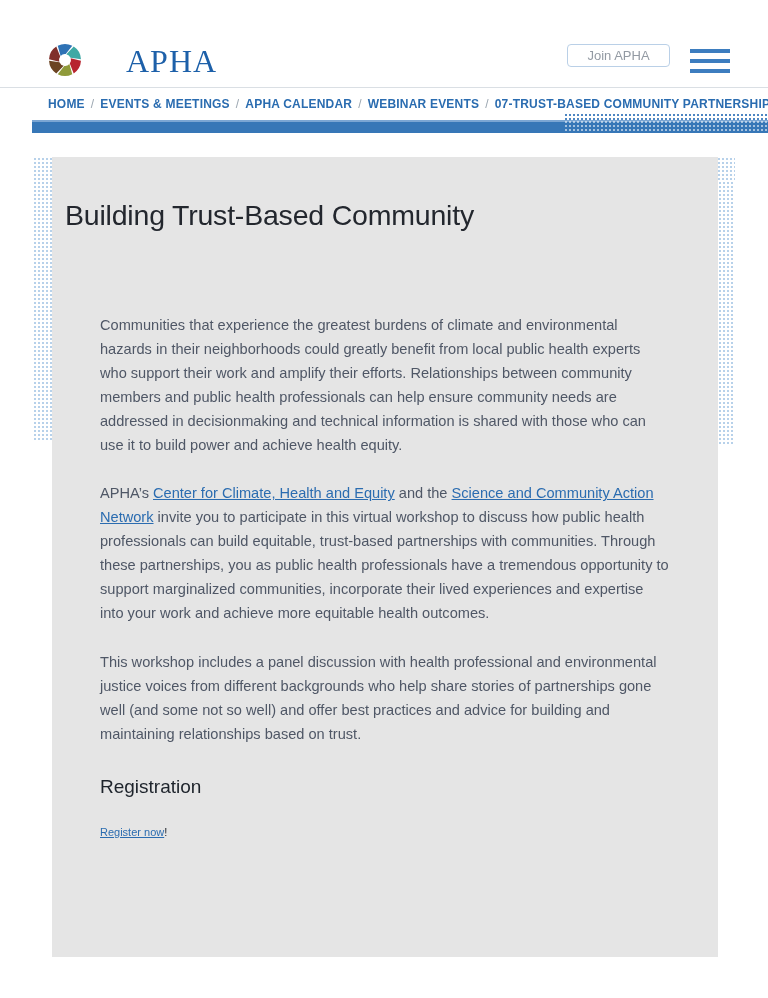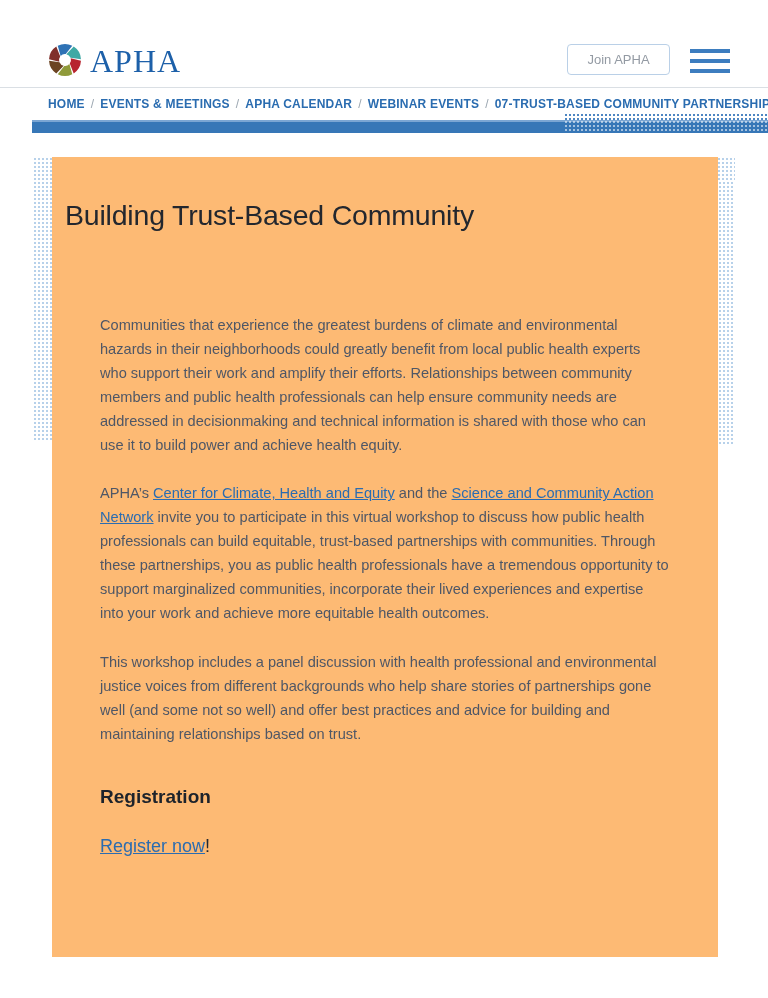--- a/index.html
+++ b/index.html
@@ -10,25 +10,25 @@
     font-family:"Liberation Sans", sans-serif;
     position:relative;
   }
 
   
   .header { position:relative; height:88px; background:#fff; border-bottom:1px solid #dadfe4; }
   .logo { position:absolute; left:47px; top:42px; display:flex; align-items:center; gap:7px; text-decoration:none; }
   .logo-mark { width:36px; height:36px; display:block; }
   .logo-text {
     font-family:"Liberation Serif", serif;
-    font-size:32px; line-height:1; color:#1d60a9; letter-spacing:1px; margin-top:1px;
+    font-size:32px; line-height:1; color:#1d60a9; letter-spacing:1px; margin-top:1px;margin-left:36px;
   }
   .join-btn {
     position:absolute; right:98px; top:44px;
-    width:103px; height:31px;
+    width:103px; height:23px;
     background:#fff; border:1px solid #bad0e7; border-radius:4px;
     color:#939aa3; font-size:13px; font-family:"Liberation Sans",sans-serif;
     cursor:pointer;
   }
   .hamburger { position:absolute; right:38px; top:49px; width:40px; cursor:pointer; }
   .hamburger .bar { height:4px; background:#3d7dbf; margin-bottom:6px; }
   .hamburger .bar:last-child { margin-bottom:0; }
 
   
   .breadcrumb {
@@ -53,35 +53,35 @@
     background-image:radial-gradient(circle, rgba(255,255,255,.55) 1.1px, transparent 1.1px); background-size:4px 4px;
   }
 
   
   .hero { position:relative; background:#fff; height:854px; }
   .dots-band  { position:absolute; left:33px; top:0;  width:702px; height:24px; }
   .dots-left  { position:absolute; left:33px; top:0;  width:19px;  height:285px; }
   .dots-right { position:absolute; left:718px; top:24px; width:17px; height:265px; }
 
   .card {
-    position:relative; margin:24px 50px 0 52px; background:#fdba74;
+    position:relative; margin:24px 50px 0 52px; background:#e5e5e5;
     padding:41px 0 30px; min-height:800px;
   }
   h1.page-title {
     margin:0 23px 0 13px; font-weight:500;
     font-size:28.5px; line-height:1.25; color:#23272e; letter-spacing:-0.2px;
   }
   h1.page-title span { display:block; }
 
   .body-copy { margin:79px 48px 0 48px; color:#4f5766; font-size:14.6px; line-height:1.65; }
   .body-copy p { margin:0 0 24px 0; }
   a.inline-link, a.text-link { color:#2b6cb0; text-decoration:underline; }
 
-  h2.section-heading { margin:40px 48px 0 48px; font-size:19px; font-weight:bold; color:#1d232b; }
-  .register-line { margin:28px 48px 4px 48px; font-size:18px; color:#23272e; }
+  h2.section-heading { margin:30px 48px 0 48px; font-size:19px; font-weight:normal; color:#1d232b; }
+  .register-line { margin:28px 48px 4px 48px; font-size:11px; color:#23272e; }
 </style>
 </head>
 <body>
 
 <div class="header">
   <a class="logo" href="#">
     <svg class="logo-mark" viewBox="-18 -18 36 36" xmlns="http://www.w3.org/2000/svg">
       <g>
         <path fill="#2e72b5" transform="rotate(0)" d="M -7.26 -14.26 A 16 16 0 0 1 7.26 -14.26 L 0.73 -5.96 A 6 6 0 0 0 -4.39 -4.09 Z"></path>
         <path fill="#3fa9a5" transform="rotate(60)" d="M -7.26 -14.26 A 16 16 0 0 1 7.26 -14.26 L 0.73 -5.96 A 6 6 0 0 0 -4.39 -4.09 Z"></path>

